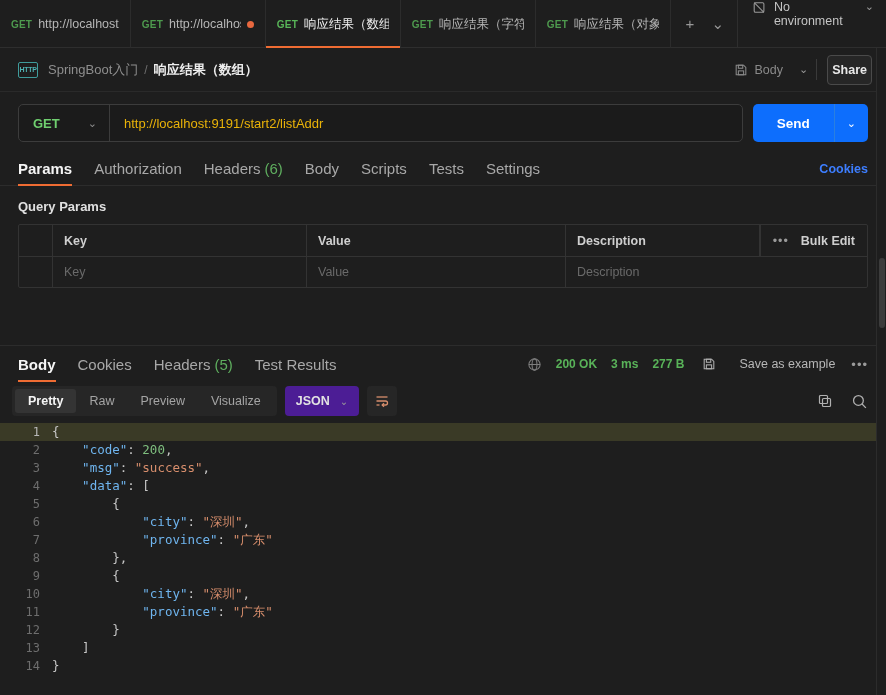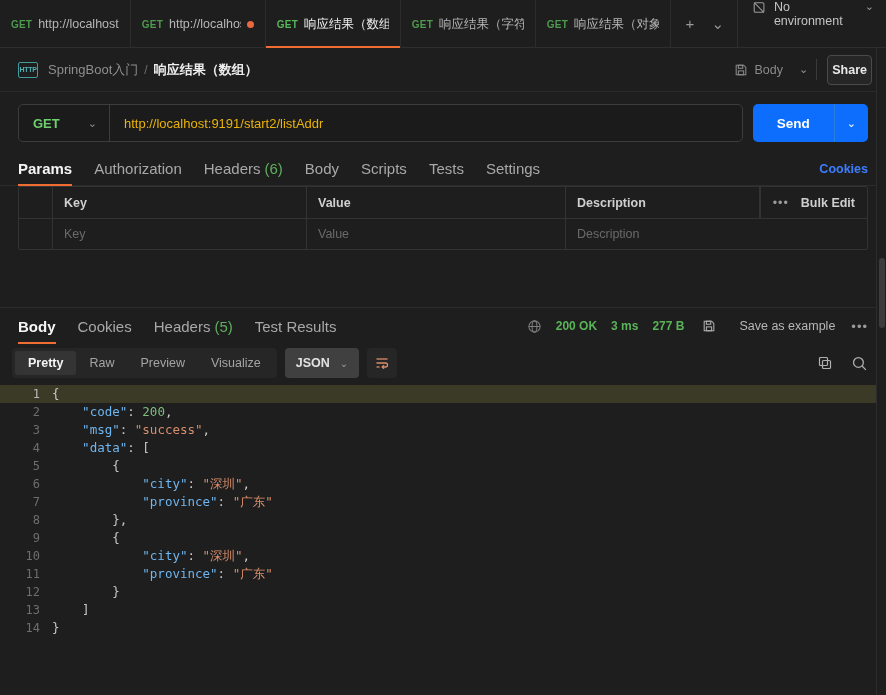--- a/index.html
+++ b/index.html
@@ -157,21 +157,21 @@
   .stat { font-size: 12px; color: #59b359; margin-right: 14px; font-weight: bold; }
   .globe { width: 15px; height: 15px; margin-right: 14px; opacity: .65; }
   .saveex { display: flex; align-items: center; gap: 23px; font-size: 12.5px; color: #b6b6b6; margin-left: 4px; }
   .moredots { color: #9a9a9a; margin-left: 16px; letter-spacing: 1px; font-size: 13px; }
 
   .view-toolbar { display: flex; align-items: center; gap: 8px; padding: 4px 14px 7px 12px; }
   .segmented { display: flex; background: #262626; border-radius: 4px; padding: 3px; }
   .seg { font-size: 12.5px; color: #a4a4a4; padding: 5px 13px; border-radius: 3px; }
   .seg.active { background: #343434; color: #f5f5f5; font-weight: bold; }
   .fmtsel {
-    display: flex; align-items: center; gap: 10px; background: #404040;
+    display: flex; align-items: center; gap: 10px; background: #4c1d95;
     border-radius: 4px; padding: 8px 11px; font-size: 12.5px;
     color: #e2e2e2; font-weight: bold;
   }
   .fmtsel .chev { color: #9a9a9a; font-size: 10px; font-weight: normal; }
   .wrapbtn {
     width: 30px; height: 30px; background: #262626; border-radius: 4px;
     display: flex; align-items: center; justify-content: center;
   }
   .view-toolbar .spacer { flex: 1; }
   .tbicon { width: 26px; height: 26px; display: flex; align-items: center; justify-content: center; color: #b0b0b0; }
@@ -296,20 +296,21 @@
       <div class="rtab">
         <span>Tests</span>
       </div>
       <div class="rtab">
         <span>Settings</span>
       </div>
       <div class="spacer"></div>
     <div class="cookies-link">Cookies</div>
   </div>
 
+  <div class="section-title">Query Params</div>
   <div class="ptable">
     <div class="prow hdr">
       <div class="pchk"></div>
       <div class="pcell c-key">Key</div>
       <div class="pcell c-val">Value</div>
       <div class="pcell c-desc">Description</div>
       <div class="bulk">
         <span class="dots">•••</span>
         <span>Bulk Edit</span>
       </div>

